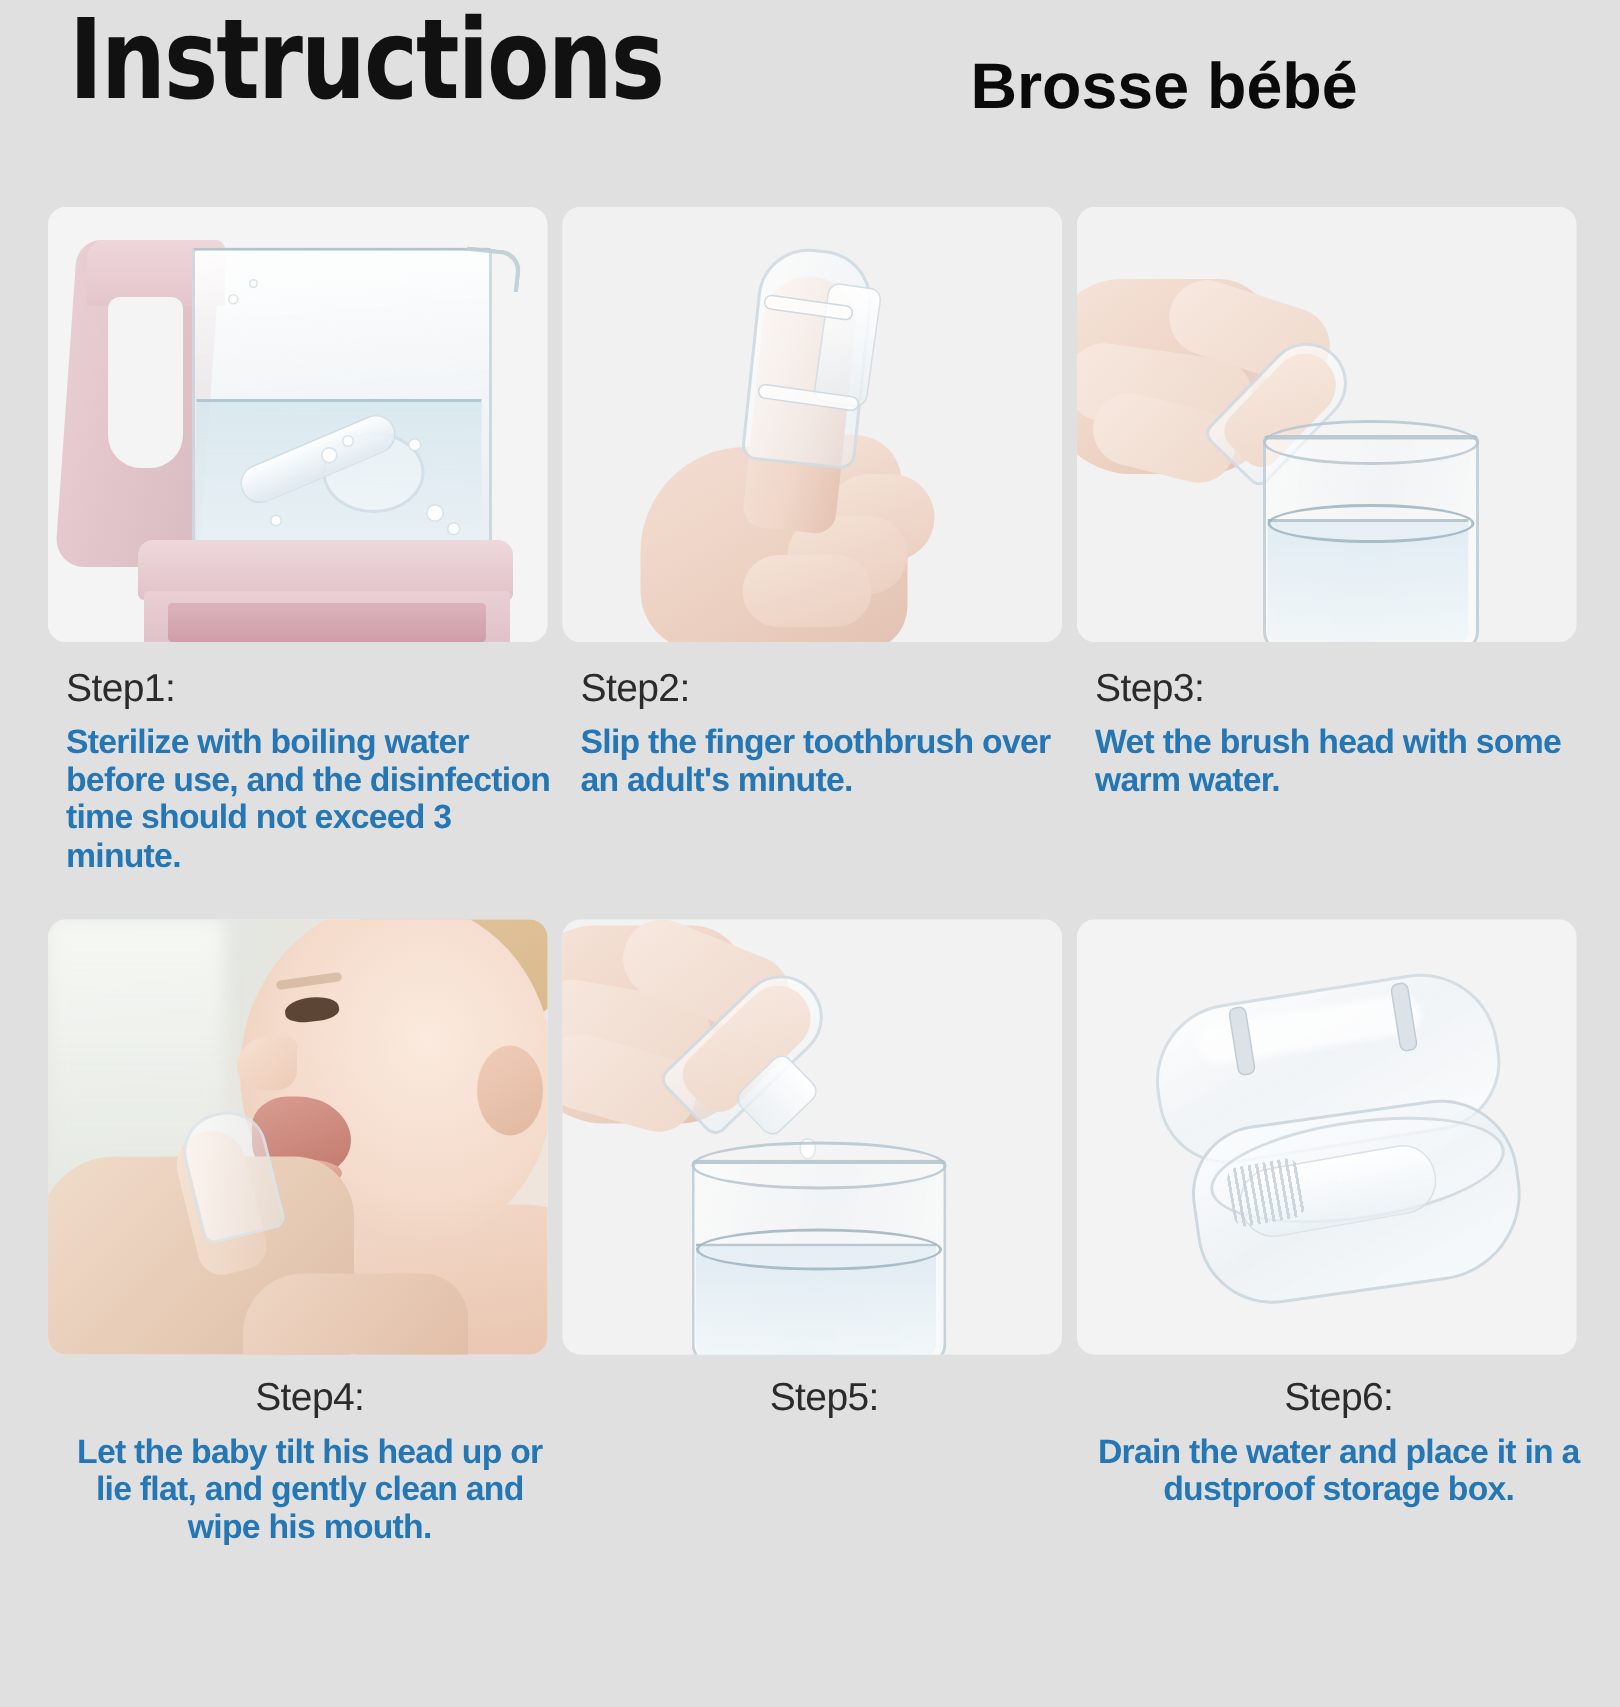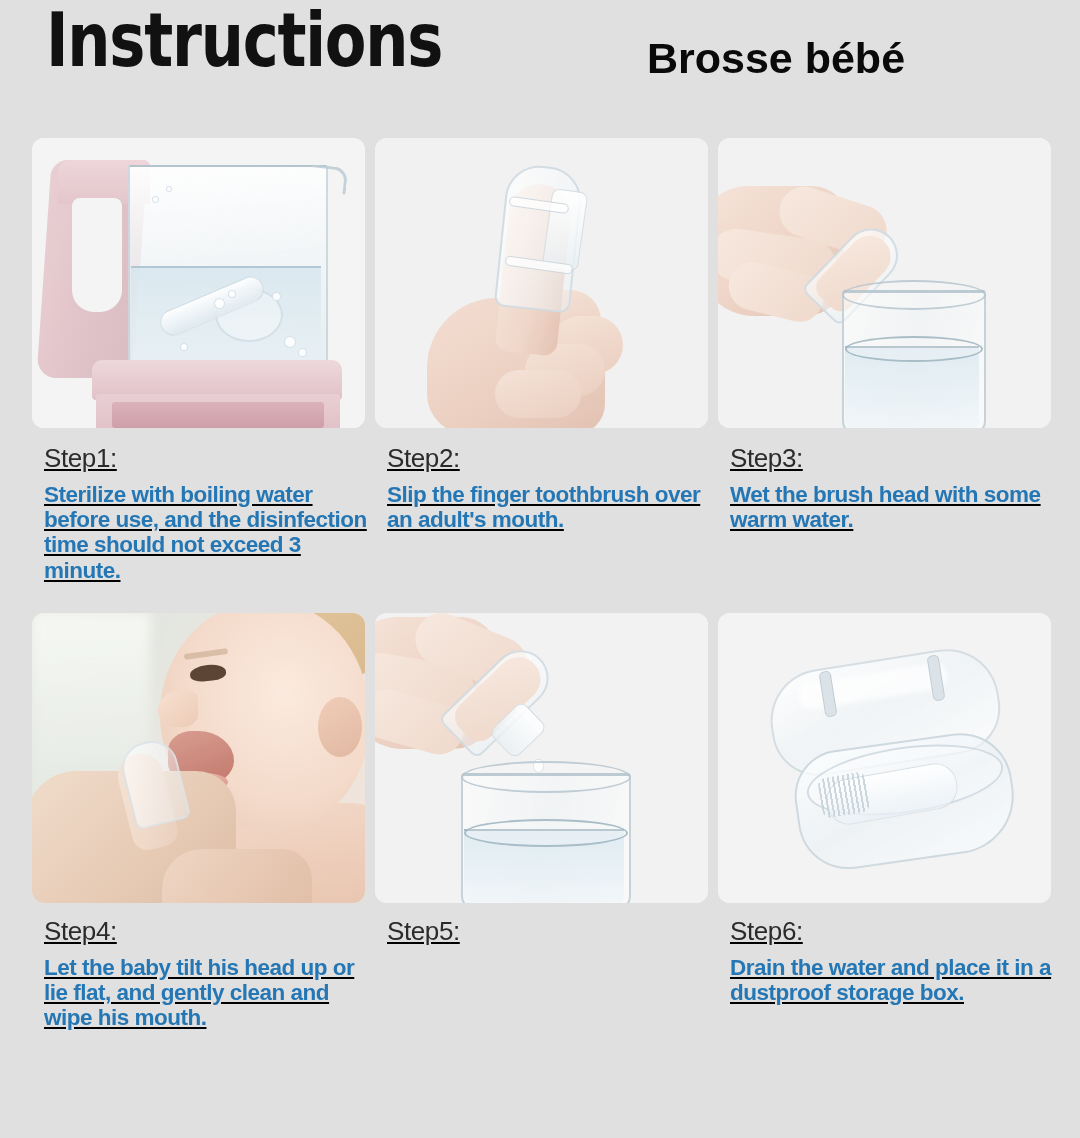--- a/index.html
+++ b/index.html
@@ -62,21 +62,20 @@
     display: grid;
     grid-template-columns: repeat(3, 340px);
     grid-auto-rows: 475px;
     column-gap: 3px;
     padding-left: 32px;
     box-sizing: border-box;
   }
   .step-cell {
     width: 336px;
     position: relative;
-    text-decoration: underline;
   }
 
   .photo-card {
     width: 333px;
     height: 290px;
     border-radius: 12px;
     background: #f2f2f2;
     overflow: hidden;
     position: relative;
   }
@@ -100,21 +99,21 @@
     font-family: "Liberation Sans", sans-serif;
   }
   .step-desc {
     font-size: 22.5px;
     font-weight: 700;
     color: #2477b4;
     line-height: 1.13;
     letter-spacing: -0.5px;
     font-family: "Liberation Sans", sans-serif;
   }
-  .step-cell.row2 .step-text { padding-top: 14px; }
+  .step-cell.row2 .step-text { padding-top: 14px; text-align: center; }
 
   
   .ster-bg { position:absolute; inset:0; background:#f4f4f4; }
   .ster-handle {
     position:absolute; left:12px; top:22px; width:96px; height:218px;
     background: linear-gradient(100deg,#e8cfd3 0%,#e3c6cb 40%,#d9bcc2 100%);
     border-radius: 16px 10px 14px 20px;
     transform: skewX(-4deg);
   }
   .ster-handle-arm {
@@ -435,21 +434,21 @@
         <div class="f2-knuckle" style="left:120px;top:232px;width:86px;height:48px;"></div>
         <div class="f2-index"></div>
         <div class="f2-sleeve"></div>
         <div class="f2-pad"></div>
         <div class="f2-ring" style="left:130px;top:122px;transform:rotate(8deg);"></div>
         <div class="f2-ring" style="left:134px;top:62px;width:58px;transform:rotate(8deg);"></div>
       </div>
     </div>
     <div class="step-text">
       <div class="step-label">Step2:</div>
-      <div class="step-desc">Slip the finger toothbrush over an adult's mouth.</div>
+      <div class="step-desc">Slip the finger toothbrush over an adult's minute.</div>
     </div>
   </div>
 
   <div class="step-cell">
     <div class="photo-card">
       <div class="photo-inner">
         <div class="g-bg"></div>
         <div class="h-back" style="left:-20px;top:48px;width:150px;height:130px;"></div>
         <div class="h-finger" style="left:-8px;top:96px;width:126px;height:52px;transform:rotate(8deg);"></div>
         <div class="h-finger" style="left:10px;top:130px;width:96px;height:48px;transform:rotate(14deg);"></div>

